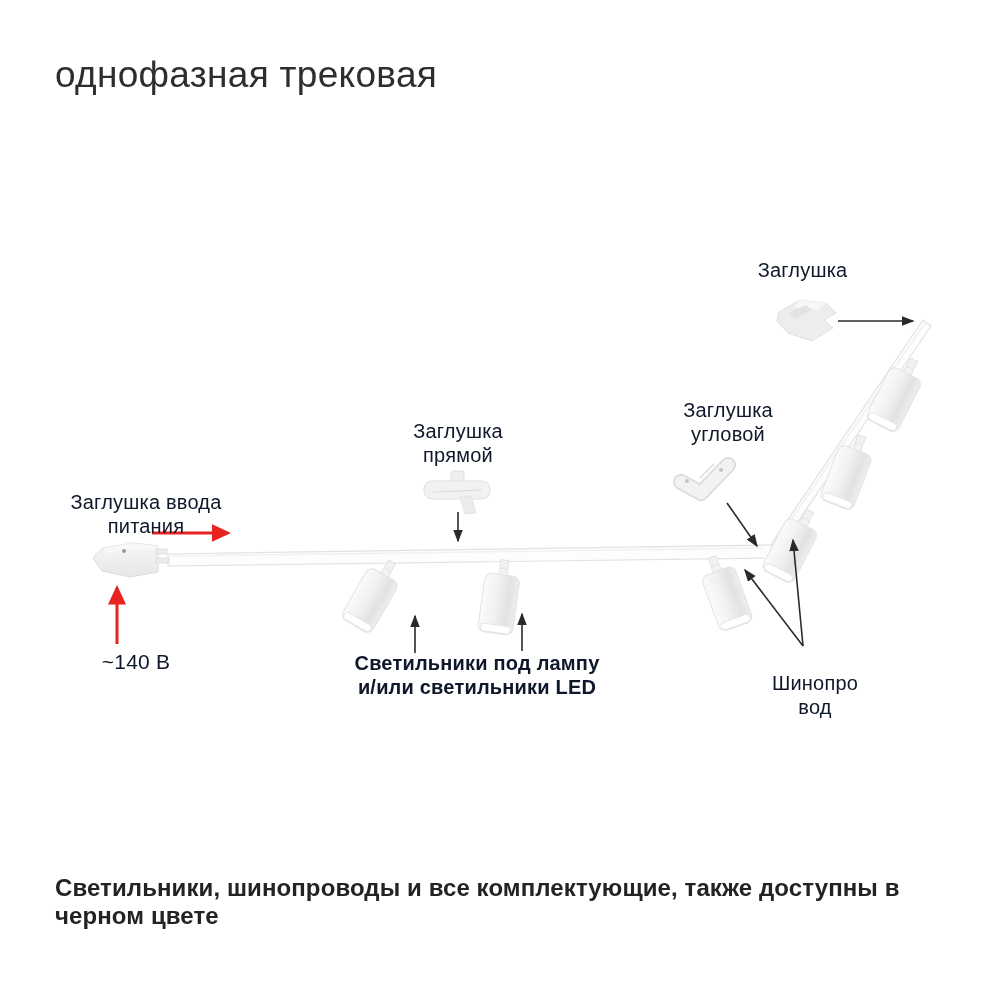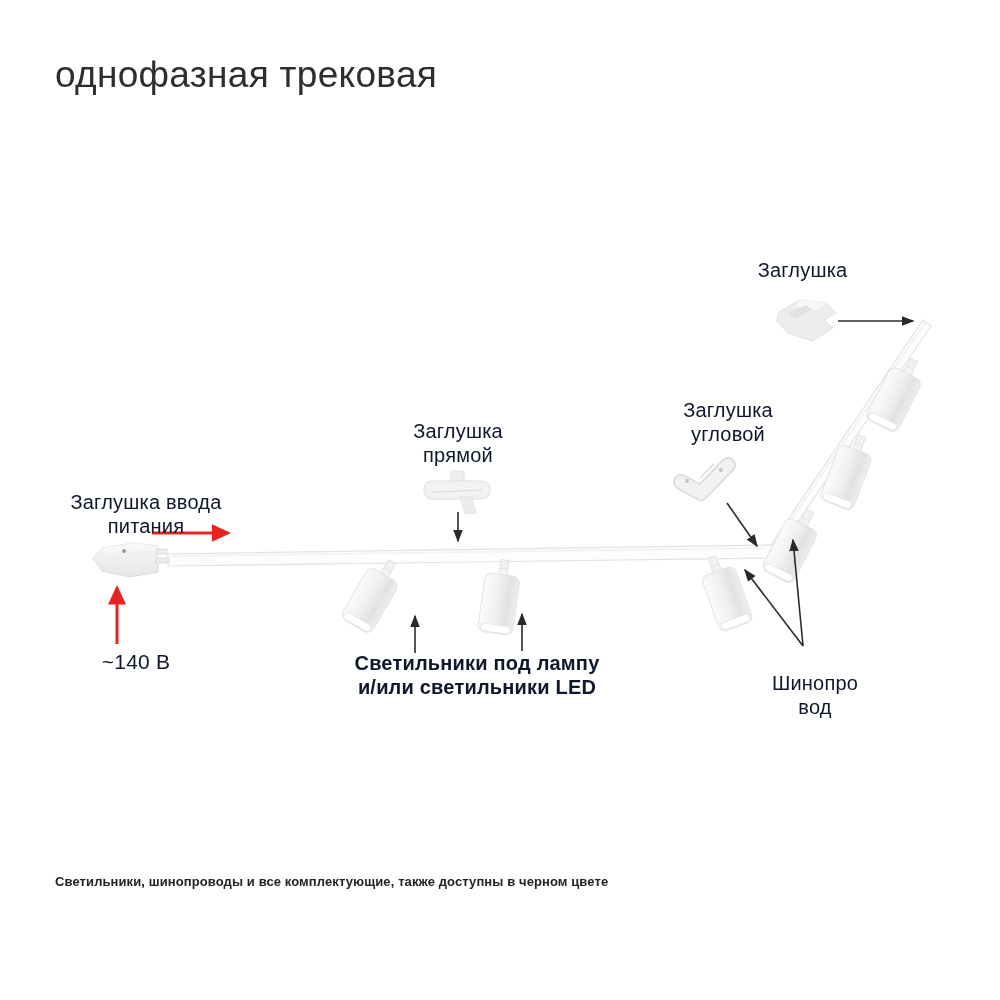--- a/index.html
+++ b/index.html
@@ -27,21 +27,21 @@
   .label-endcap        { left: 740px; top: 259px; width: 125px; }
   .label-straight-conn { left: 378px; top: 420px; width: 160px; }
   .label-corner-conn   { left: 660px; top: 399px; width: 136px; }
   .label-power-input   { left: 51px;  top: 491px; width: 190px; }
   .label-voltage       { left: 86px;  top: 650px; width: 100px; font-size: 21px; }
   .label-fixtures      { left: 352px; top: 652px; width: 250px; font-weight: bold; }
   .label-busbar        { left: 755px; top: 632px; width: 120px; margin-top: 40px; }
 
   .footer-note {
     position: absolute; left: 55px; top: 874px; width: 900px;
-    font-size: 13px; font-weight: 600; letter-spacing: 0.1px; color: #232323;
+    font-size: 24px; font-weight: 600; letter-spacing: 0.1px; color: #232323;
   }
 </style>
 </head>
 <body>
 
 <svg class="diagram-svg" viewBox="0 0 1000 1000">
   <defs>
     <linearGradient id="lampGrad" x1="0" y1="0" x2="1" y2="0">
       <stop offset="0" stop-color="#fbfbfb"></stop>
       <stop offset="0.40" stop-color="#f1f1f1"></stop>

